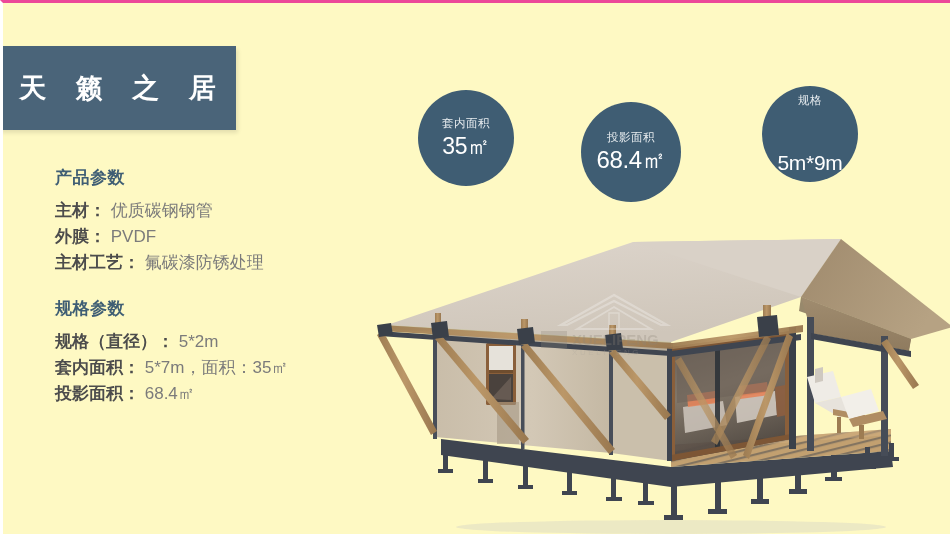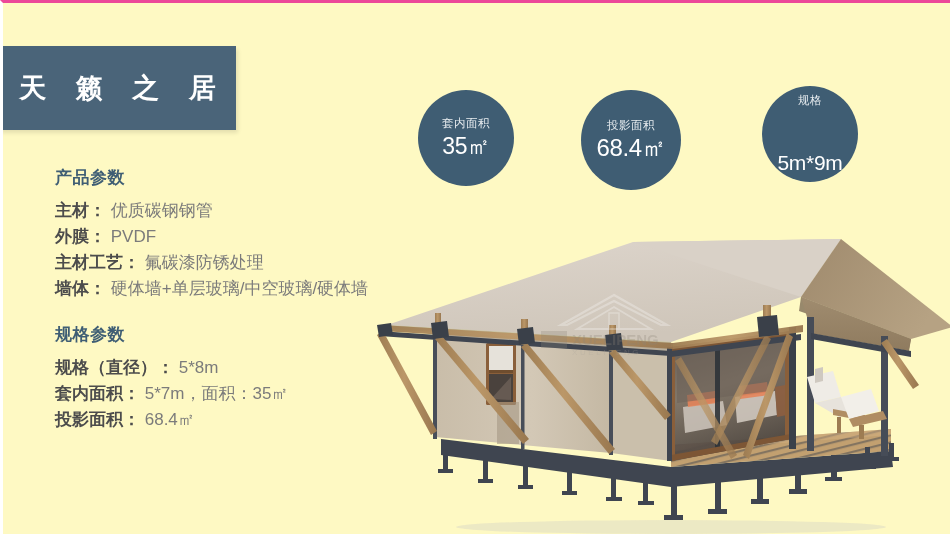--- a/index.html
+++ b/index.html
@@ -84,21 +84,21 @@
     margin-bottom: 5px;
     letter-spacing: 0.5px;
   }
   .stat-circle .val {
     font-size: 23px;
     font-weight: normal;
     letter-spacing: -0.3px;
     white-space: nowrap;
   }
   #circle-0 { left: 415px; top: 87px; width: 96px; height: 96px; }
-  #circle-1 { left: 578px; top: 87px; width: 100px; height: 100px; }
+  #circle-1 { left: 578px; top: 99px; width: 100px; height: 100px; }
   #circle-1 .val { font-size: 24px; }
   #circle-2 { left: 759px; top: 83px; width: 96px; height: 96px; }
   #circle-2 .val { font-size: 21px; margin-top: 40px; }
 
   
   .tent-wrap {
     position: absolute;
     left: 368px; top: 236px;
     width: 582px; height: 298px;
   }
@@ -132,34 +132,30 @@
         <span class="v">优质碳钢钢管</span>
       </div>
       <div class="spec-row">
         <span class="k">外膜：</span>
         <span class="v">PVDF</span>
       </div>
       <div class="spec-row">
         <span class="k">主材工艺：</span>
         <span class="v">氟碳漆防锈处理</span>
       </div>
-      <div class="spec-row">
-        <span class="k">墙体：</span>
-        <span class="v">硬体墙+单层玻璃/中空玻璃/硬体墙</span>
-      </div>
     </div>
 
     <div class="spec-gap"></div>
 
     <div class="section-heading">规格参数</div>
 
     <div class="spec-list">
       <div class="spec-row">
         <span class="k">规格（直径）：</span>
-        <span class="v">5*8m</span>
+        <span class="v">5*2m</span>
       </div>
       <div class="spec-row">
         <span class="k">套内面积：</span>
         <span class="v">5*7m，面积：35㎡</span>
       </div>
       <div class="spec-row">
         <span class="k">投影面积：</span>
         <span class="v">68.4㎡</span>
       </div>
     </div>

